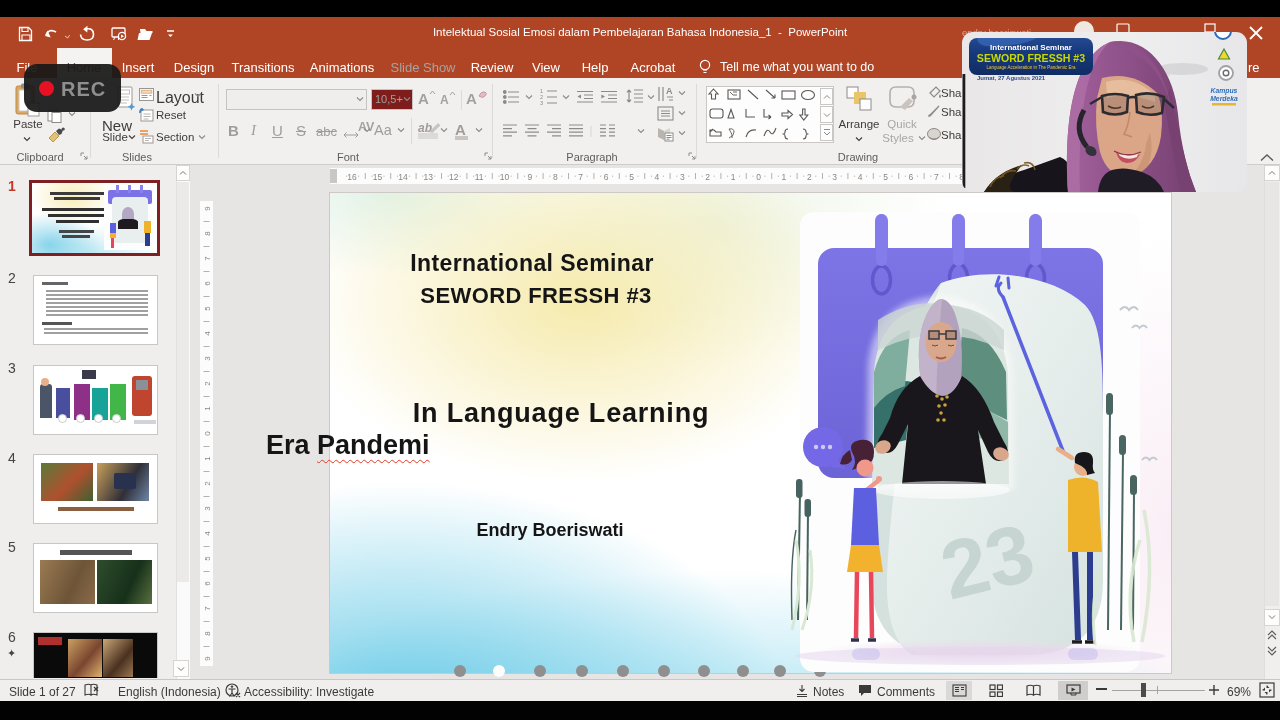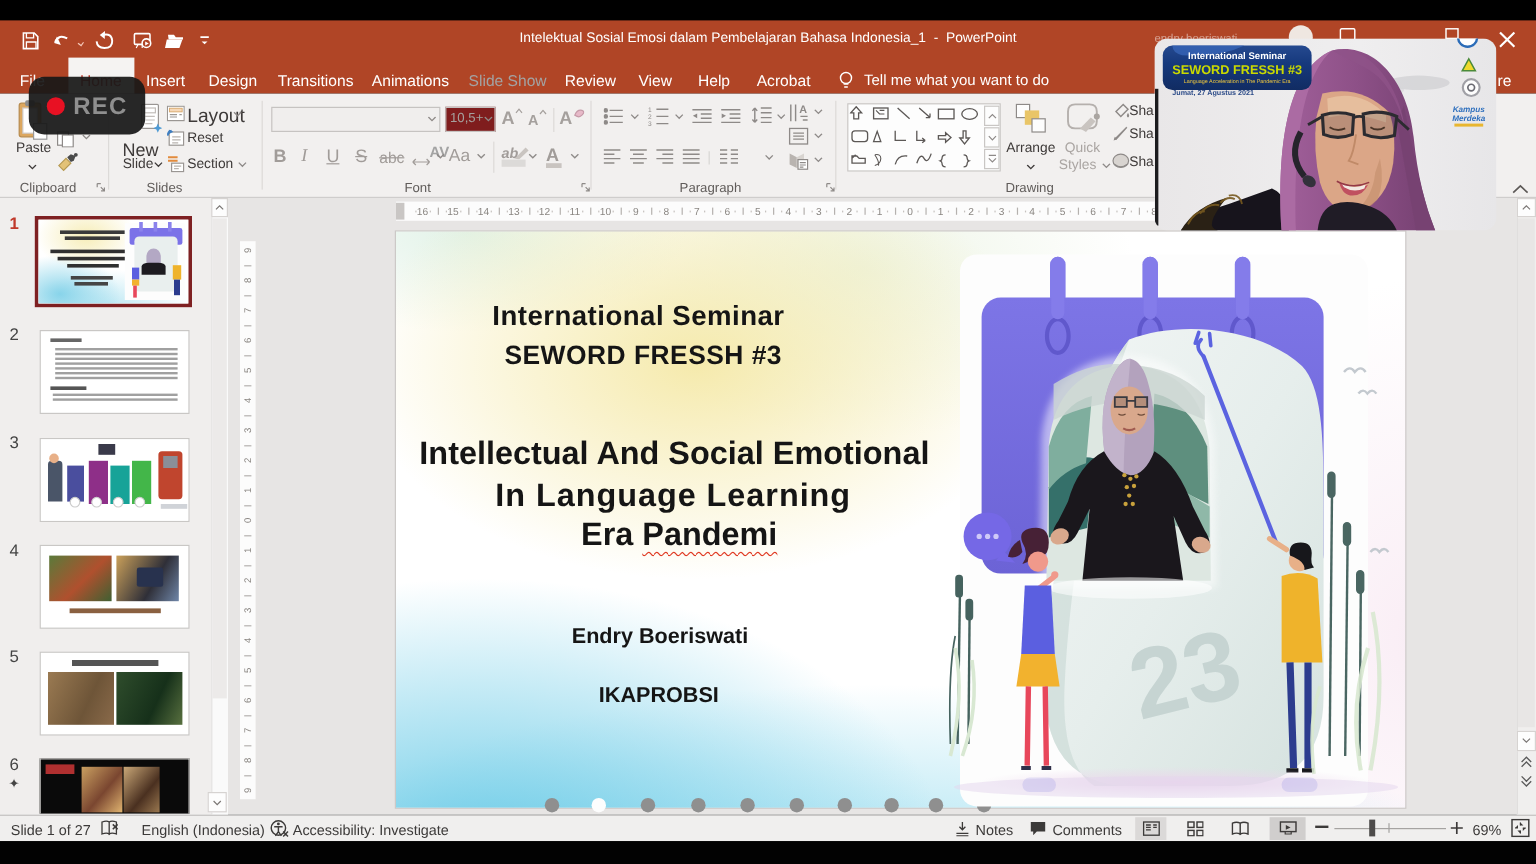--- a/index.html
+++ b/index.html
@@ -604,25 +604,23 @@
 <svg style="left:1268px;top:614px" width="8" height="6" viewBox="0 0 8 6">
       <path d="M1 1.5 L4 4.5 L7 1.5" stroke="#7a7674" fill="none"></path>
     </svg>
 <svg style="left:1266px;top:628px" width="12" height="30" viewBox="0 0 12 30" stroke="#5a5a5a" stroke-width="1.1" fill="none">
       <path d="M2 7 L6 3 L10 7 M2 11 L6 7 L10 11"></path>
       <path d="M2 19 L6 23 L10 19 M2 23 L6 27 L10 23"></path>
     </svg>
 <div style="left:330px;top:193px;width:841px;height:480px;background:radial-gradient(390px 250px at 250px 110px, rgba(245,233,168,.95), rgba(245,233,168,0) 72%),radial-gradient(260px 120px at 60px 0px, rgba(216,238,224,.75), rgba(216,238,224,0) 70%),radial-gradient(300px 190px at 390px 30px, rgba(226,238,214,.6), rgba(226,238,214,0) 75%),radial-gradient(520px 330px at 70px 540px, rgba(95,199,229,1), rgba(95,199,229,0) 76%),radial-gradient(700px 280px at 400px 590px, rgba(138,216,237,.95), rgba(138,216,237,0) 76%),radial-gradient(170px 90px at 300px 620px, rgba(255,255,255,.55), rgba(255,255,255,0) 70%),radial-gradient(250px 400px at 848px 340px, rgba(243,216,233,.45), rgba(243,216,233,0) 75%),radial-gradient(280px 160px at 700px 670px, rgba(228,212,236,.5), rgba(228,212,236,0) 75%),#fff;box-shadow:0 0 0 1px #ccc9c7;"></div>
 <div class="t" style="left:232px;top:250px;width:600px;height:31px;color:#151515;font-size:23px;font-weight:bold;text-align:center;letter-spacing:0.4px;">International Seminar</div>
 <div class="t" style="left:236px;top:283px;width:600px;height:30px;color:#151515;font-size:22px;font-weight:bold;text-align:center;letter-spacing:0.4px;">SEWORD FRESSH #3</div>
-<div class="t" style="left:262px;top:363px;width:600px;height:35px;color:#151515;font-size:27px;font-weight:bold;text-align:center;letter-spacing:0px;">Intellectual And Social Emotional</div>
 <div class="t" style="left:261px;top:398px;width:600px;height:35px;color:#151515;font-size:27px;font-weight:bold;text-align:center;letter-spacing:0.8px;">In Language Learning</div>
-<div class="t" style="left:266px;top:430px;width:600px;height:35px;color:#151515;font-size:27px;font-weight:bold;text-align:center;letter-spacing:0px;">Era <span style="text-decoration:underline wavy #e03b24 1px;text-underline-offset:5px;">Pandemi</span></div>
+<div class="t" style="left:266px;top:430px;width:600px;height:35px;color:#151515;font-size:27px;font-weight:bold;text-align:left;letter-spacing:0px;">Era <span style="text-decoration:underline wavy #e03b24 1px;text-underline-offset:5px;">Pandemi</span></div>
 <div class="t" style="left:250px;top:520px;width:600px;height:26px;color:#151515;font-size:18px;font-weight:bold;text-align:center;letter-spacing:0px;">Endry Boeriswati</div>
-<div class="t" style="left:249px;top:569px;width:600px;height:26px;color:#151515;font-size:18px;font-weight:bold;text-align:center;letter-spacing:0px;">IKAPROBSI</div>
 <div style="left:454px;top:665px;width:12px;height:12px;background:#8f8f8f;border-radius:50%;"></div>
 <div style="left:493px;top:665px;width:12px;height:12px;background:#fdfdfd;border-radius:50%;"></div>
 <div style="left:534px;top:665px;width:12px;height:12px;background:#8f8f8f;border-radius:50%;"></div>
 <div style="left:576px;top:665px;width:12px;height:12px;background:#8f8f8f;border-radius:50%;"></div>
 <div style="left:617px;top:665px;width:12px;height:12px;background:#8f8f8f;border-radius:50%;"></div>
 <div style="left:658px;top:665px;width:12px;height:12px;background:#8f8f8f;border-radius:50%;"></div>
 <div style="left:698px;top:665px;width:12px;height:12px;background:#8f8f8f;border-radius:50%;"></div>
 <div style="left:737px;top:665px;width:12px;height:12px;background:#8f8f8f;border-radius:50%;"></div>
 <div style="left:774px;top:665px;width:12px;height:12px;background:#8f8f8f;border-radius:50%;"></div>
 <div style="left:814px;top:665px;width:12px;height:12px;background:#8f8f8f;border-radius:50%;"></div>

